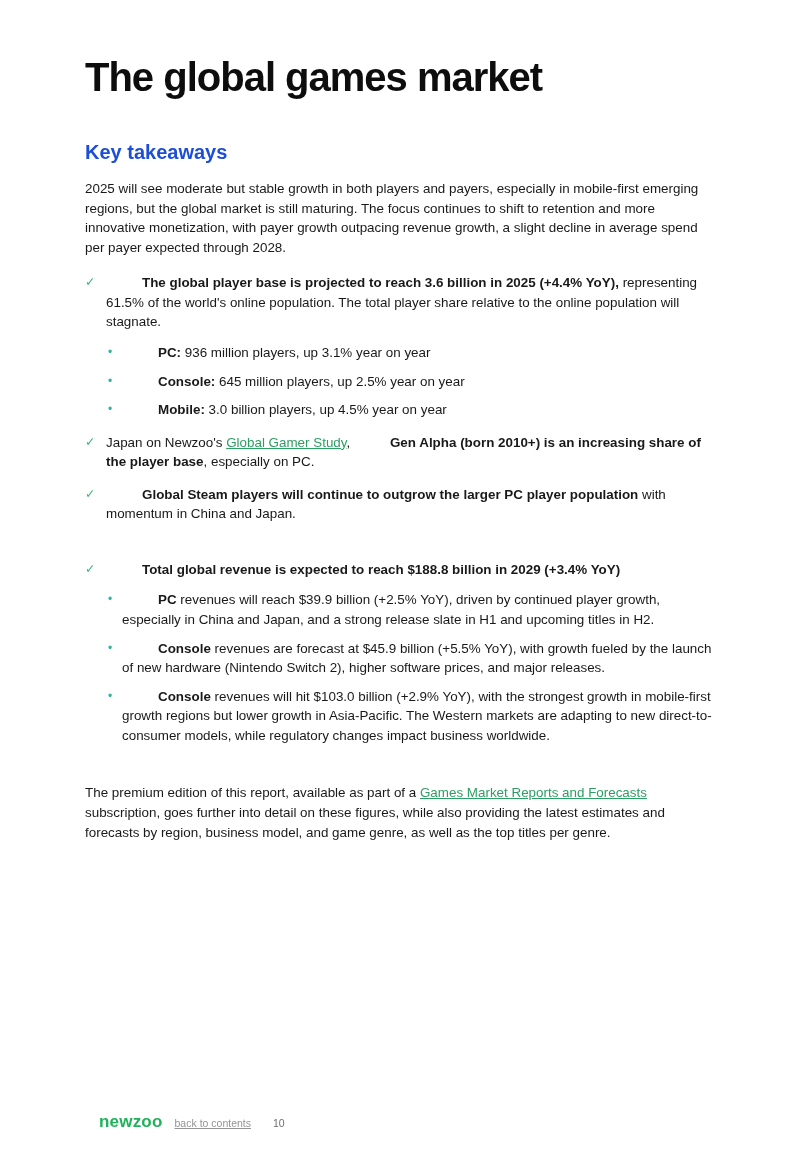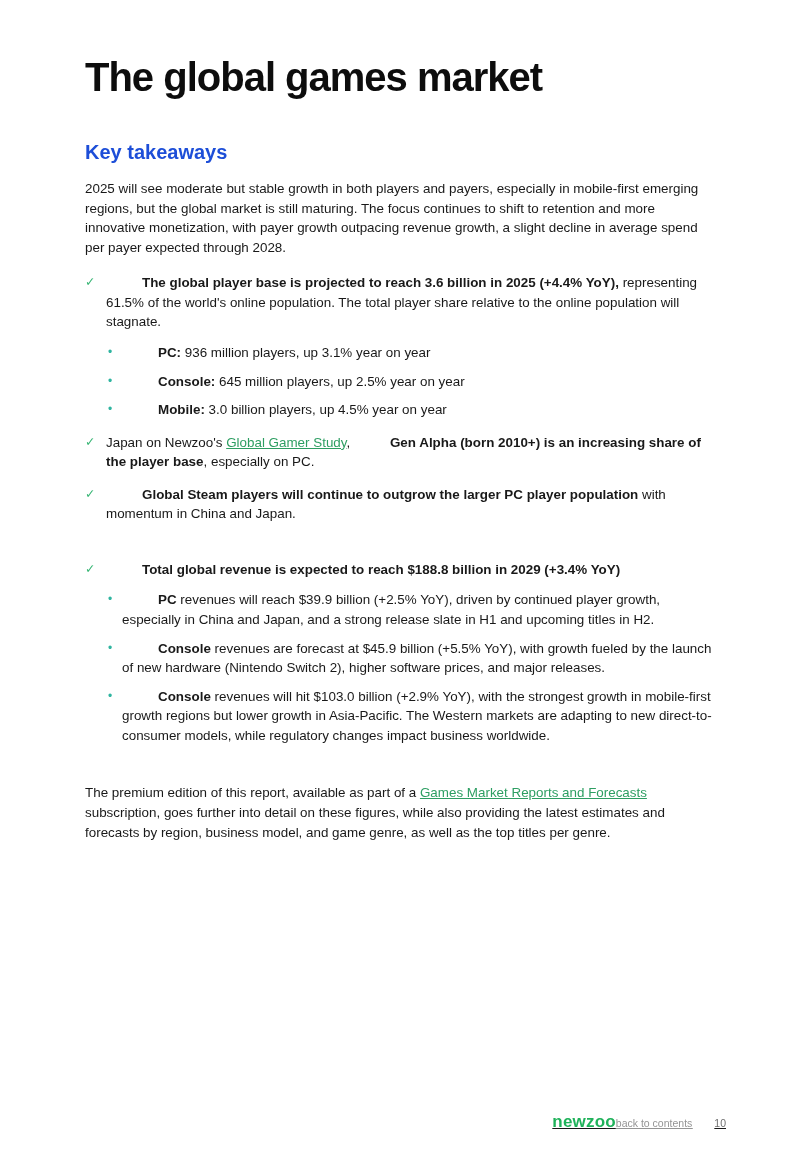--- a/index.html
+++ b/index.html
@@ -22,23 +22,23 @@
   .closing-para{margin-top:38px;}
   b{font-weight:bold;margin-left:36px;}
   a{color:var(--link-green);text-decoration:underline;cursor:pointer;}
   .check-item{display:flex;align-items:flex-start;margin-top:13px;}
   .check-item.big-gap{margin-top:36px;}
   .check{flex:0 0 21px;color:var(--check-green);font-size:12.5px;line-height:1.56;}
   .dot-list{margin-top:11px;}
   .dot-item{display:flex;align-items:flex-start;margin-left:21px;margin-bottom:9px;}
   .dot{flex:0 0 16px;color:var(--dot-teal);font-size:12px;line-height:1.62;padding-left:2px;}
   .bullet-text{flex:1;}
-  .footer{position:absolute;left:81px;right:56px;top:1112px;display:flex;justify-content:flex-end;align-items:baseline;text-decoration:underline;}
+  .footer{position:absolute;left:81px;right:56px;top:1112px;display:flex;justify-content:flex-start;align-items:baseline;}
   .logo{font-size:17px;font-weight:bold;letter-spacing:.2px;color:var(--brand-green);}
-  .footer-right{display:flex;gap:22px;align-items:baseline;}
+  .footer-right{display:flex;gap:22px;align-items:baseline;padding-left:12px;}
   .back-link{font-size:10.5px;color:var(--muted);text-decoration:underline;cursor:pointer;}
   .page-number{font-size:10.5px;color:#6f6f6f;}
 </style>
 </head>
 <body>
 
 <div class="page">
   <div class="content">
 
     <h1 class="doc-title">The global games market</h1>

